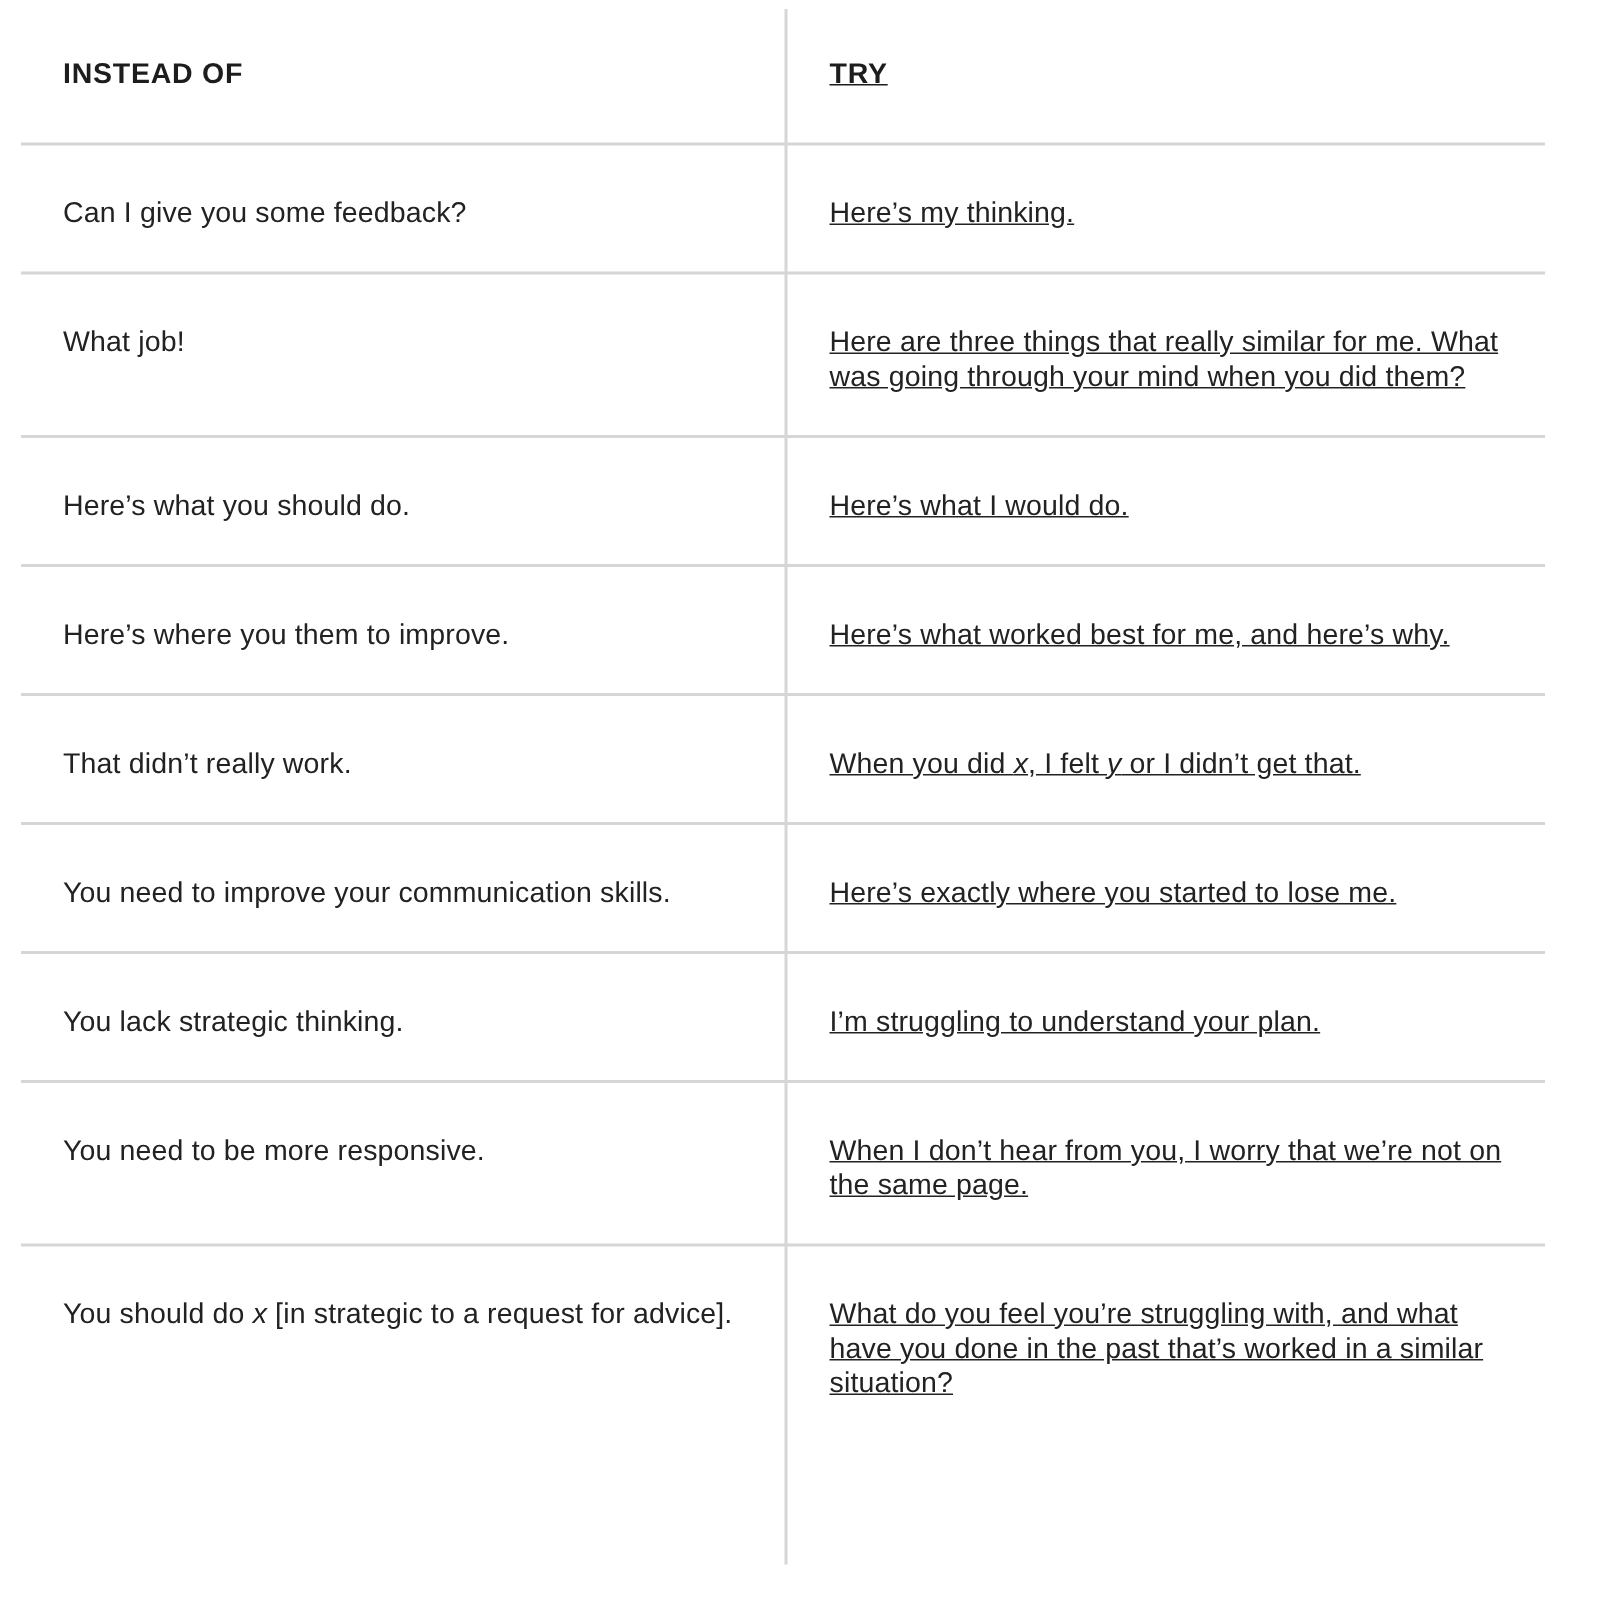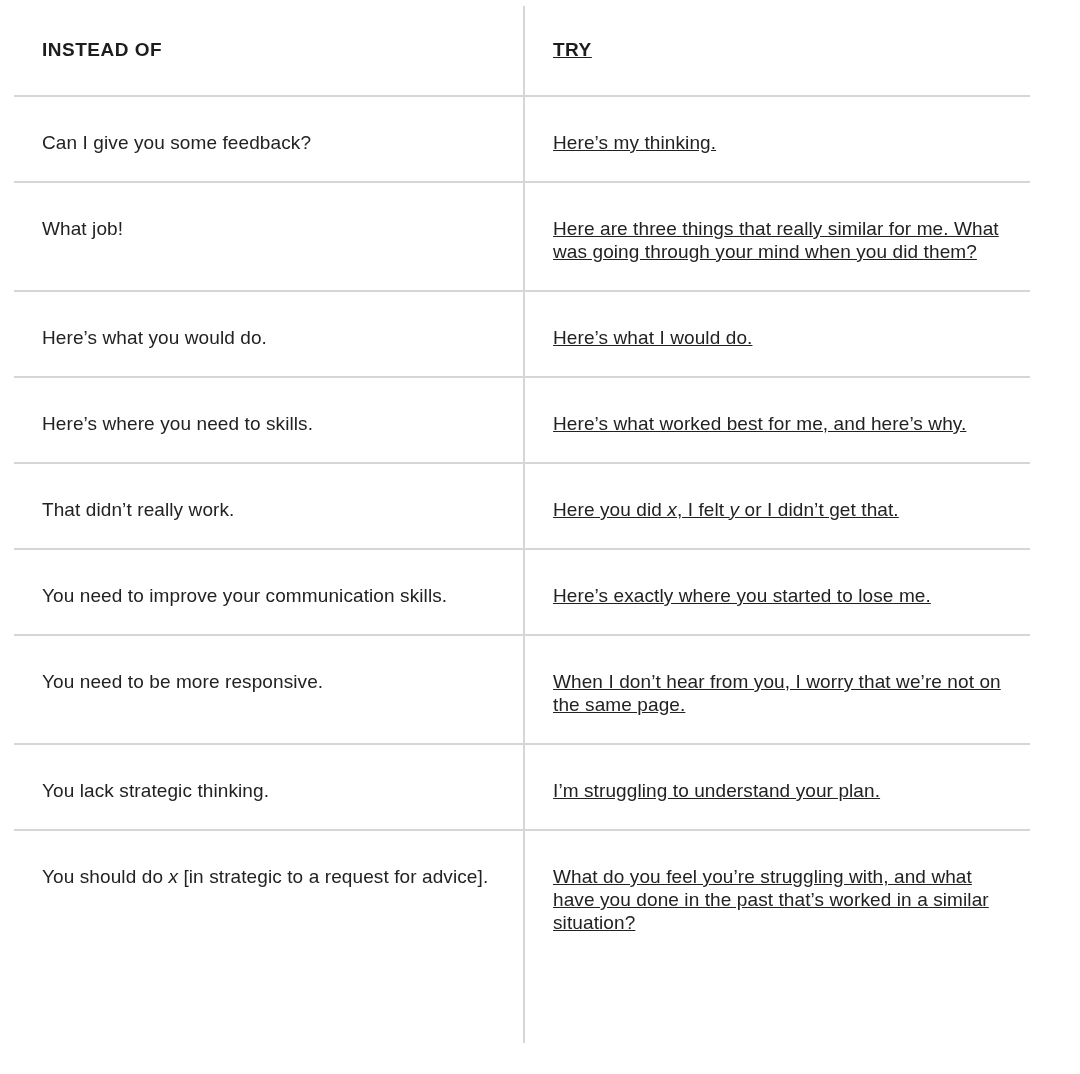--- a/index.html
+++ b/index.html
@@ -72,41 +72,41 @@
   <div class="rows">
       <div class="row">
         <div class="cell instead"><span>Can I give you some feedback?</span></div>
         <div class="cell try"><span>Here’s my thinking.</span></div>
       </div>
       <div class="row">
         <div class="cell instead"><span>What job!</span></div>
         <div class="cell try"><span>Here are three things that really similar for me. What was going through your mind when you did them?</span></div>
       </div>
       <div class="row">
-        <div class="cell instead"><span>Here’s what you would do.</span></div>
+        <div class="cell instead"><span>Here’s what you should do.</span></div>
         <div class="cell try"><span>Here’s what I would do.</span></div>
       </div>
       <div class="row">
-        <div class="cell instead"><span>Here’s where you need to skills.</span></div>
+        <div class="cell instead"><span>Here’s where you them to improve.</span></div>
         <div class="cell try"><span>Here’s what worked best for me, and here’s why.</span></div>
       </div>
       <div class="row">
         <div class="cell instead"><span>That didn’t really work.</span></div>
-        <div class="cell try"><span>Here you did </span><span class="it">x</span><span>, I felt </span><span class="it">y</span><span> or I didn’t get that.</span></div>
+        <div class="cell try"><span>When you did </span><span class="it">x</span><span>, I felt </span><span class="it">y</span><span> or I didn’t get that.</span></div>
       </div>
       <div class="row">
         <div class="cell instead"><span>You need to improve your communication skills.</span></div>
         <div class="cell try"><span>Here’s exactly where you started to lose me.</span></div>
       </div>
       <div class="row">
+        <div class="cell instead"><span>You lack strategic thinking.</span></div>
+        <div class="cell try"><span>I’m struggling to understand your plan.</span></div>
+      </div>
+      <div class="row">
         <div class="cell instead"><span>You need to be more responsive.</span></div>
         <div class="cell try"><span>When I don’t hear from you, I worry that we’re not on the same page.</span></div>
-      </div>
-      <div class="row">
-        <div class="cell instead"><span>You lack strategic thinking.</span></div>
-        <div class="cell try"><span>I’m struggling to understand your plan.</span></div>
       </div>
       <div class="row">
         <div class="cell instead"><span>You should do </span><span class="it">x</span><span> [in strategic to a request for advice].</span></div>
         <div class="cell try"><span>What do you feel you’re struggling with, and what have you done in the past that’s worked in a similar situation?</span></div>
       </div>
     </div>
 </div>
 
 </body></html>

